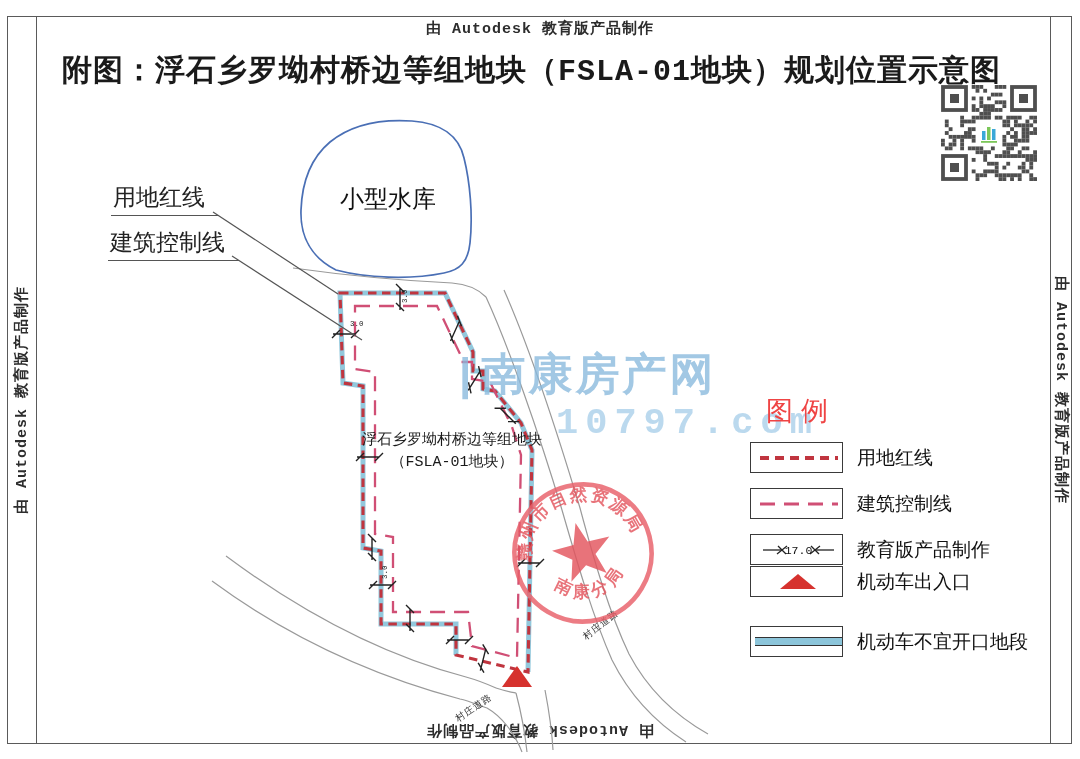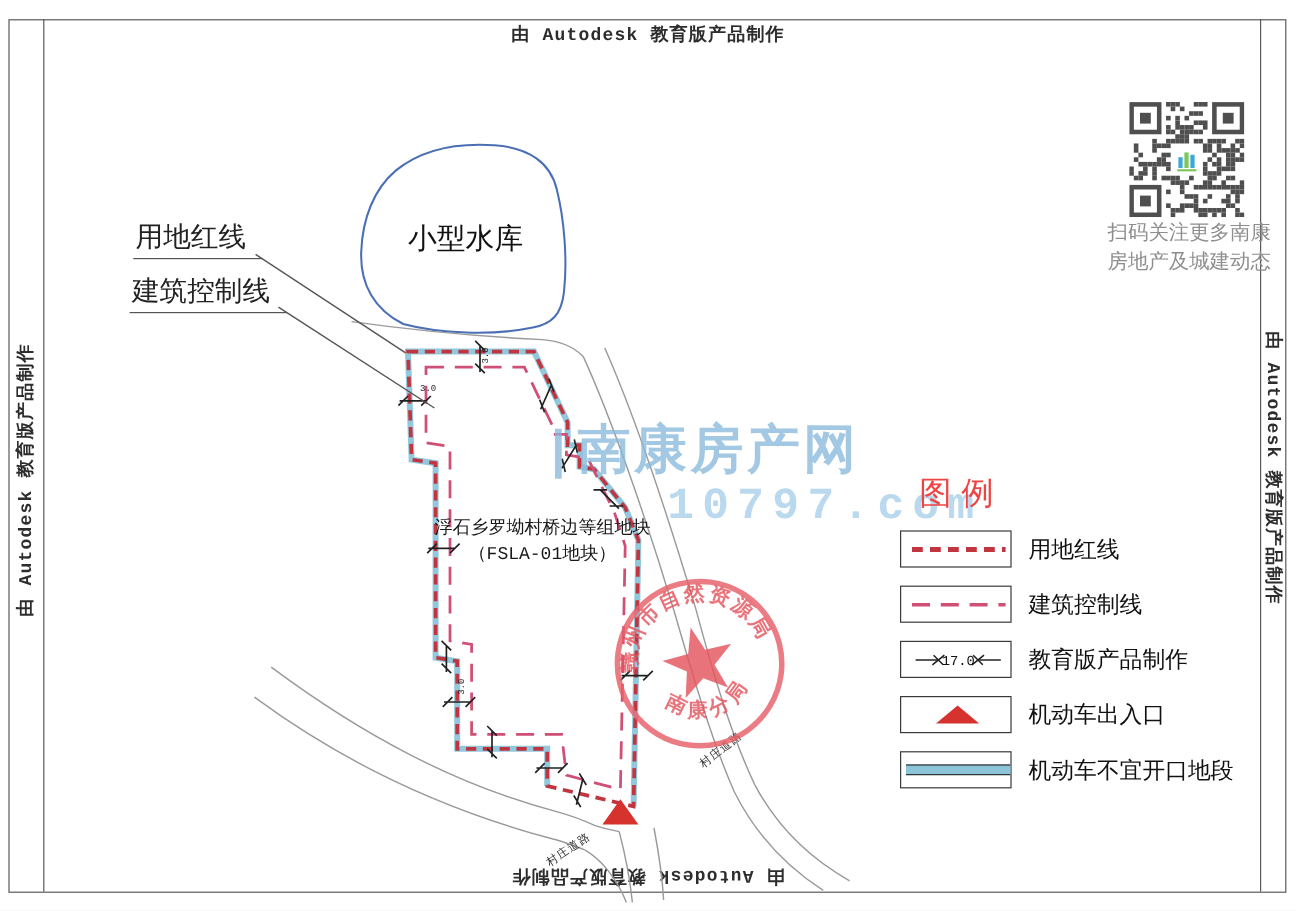--- a/index.html
+++ b/index.html
@@ -47,20 +47,21 @@
 
   <div class="abs" id="outer-border"></div>
   <div class="abs frame-vline" style="left:36px;"></div>
   <div class="abs frame-vline" style="left:1050px;"></div>
 
   <div class="abs adesk" id="adesk-top">由 Autodesk 教育版产品制作</div>
   <div class="abs adesk" id="adesk-bottom">由 Autodesk 教育版产品制作</div>
   <div class="abs adesk" id="adesk-left">由 Autodesk 教育版产品制作</div>
   <div class="abs adesk" id="adesk-right">由 Autodesk 教育版产品制作</div>
 
+  <div class="abs" id="title">附图：浮石乡罗坳村桥边等组地块（FSLA-01地块）规划位置示意图</div>
 
   <svg class="abs" style="left:0;top:0;" width="1080" height="759" viewBox="0 0 1080 759">
 
     <path d="M336,270 C312,258 300,237 301,210 C302,183 311,158 330,142 C352,124 382,119 412,121
              C441,123 459,136 464,158 C470,182 473,215 470,243 C468,262 460,270 444,273
              C410,280 366,278 336,270 Z" fill="none" stroke="#4a6fb5" stroke-width="1.7"></path>
     <text x="388" y="207" font-size="24" text-anchor="middle" fill="#111">小型水库</text>
 
     <g stroke="#9a9a9a" stroke-width="1.2" fill="none">
       <path d="M293,268 C350,276 410,281 452,283 C466,284 478,289 486,297"></path>
@@ -362,24 +363,20 @@
       <rect x="9" y="78" width="9" height="9"></rect>
     </g>
     <g>
       <rect x="37" y="37" width="22" height="22" fill="#fff"></rect>
       <rect x="41" y="46" width="3.5" height="9" fill="#3aa8d8"></rect>
       <rect x="46" y="42" width="3.5" height="13" fill="#7cc75a"></rect>
       <rect x="51" y="44" width="3.5" height="11" fill="#3aa8d8"></rect>
       <rect x="40" y="56" width="16" height="1.8" fill="#7cc75a"></rect>
     </g>
   </svg>
-  <div class="abs" id="qr-caption">
-    <div>扫码关注更多南康</div>
-    <div>房地产及城建动态</div>
-  </div>
 
   <div class="abs" id="legend-title">图例</div>
 
   <div class="lg-row" style="top:442px;">
     <div class="lg-box">
       <svg width="87" height="29">
           <line x1="5" y1="15" x2="83" y2="15" stroke="#c0353f" stroke-width="4.2" stroke-dasharray="9 6"></line>
         </svg>
     </div>
     <div class="lg-label">用地红线</div>
@@ -402,21 +399,21 @@
             <line x1="60" y1="15" x2="79" y2="15"></line>
           <path d="M22,19 L32,11 M23,11 L31,19"></path>
           <path d="M55,19 L65,11 M56,11 L64,19"></path>
         </g>
         <text x="43.5" y="19" font-size="11.5" text-anchor="middle" fill="#111">17.0</text>
       </svg>
     </div>
     <div class="lg-label">教育版产品制作</div>
   </div>
 
-  <div class="lg-row" style="top:580px;">
+  <div class="lg-row" style="top:566px;">
     <div class="lg-box">
       <svg width="87" height="29">
           <polygon points="43,7 25,22 61,22" fill="#d6322e"></polygon>
         </svg>
     </div>
     <div class="lg-label">机动车出入口</div>
   </div>
 
   <div class="lg-row" style="top:626px;">
     <div class="lg-box">

